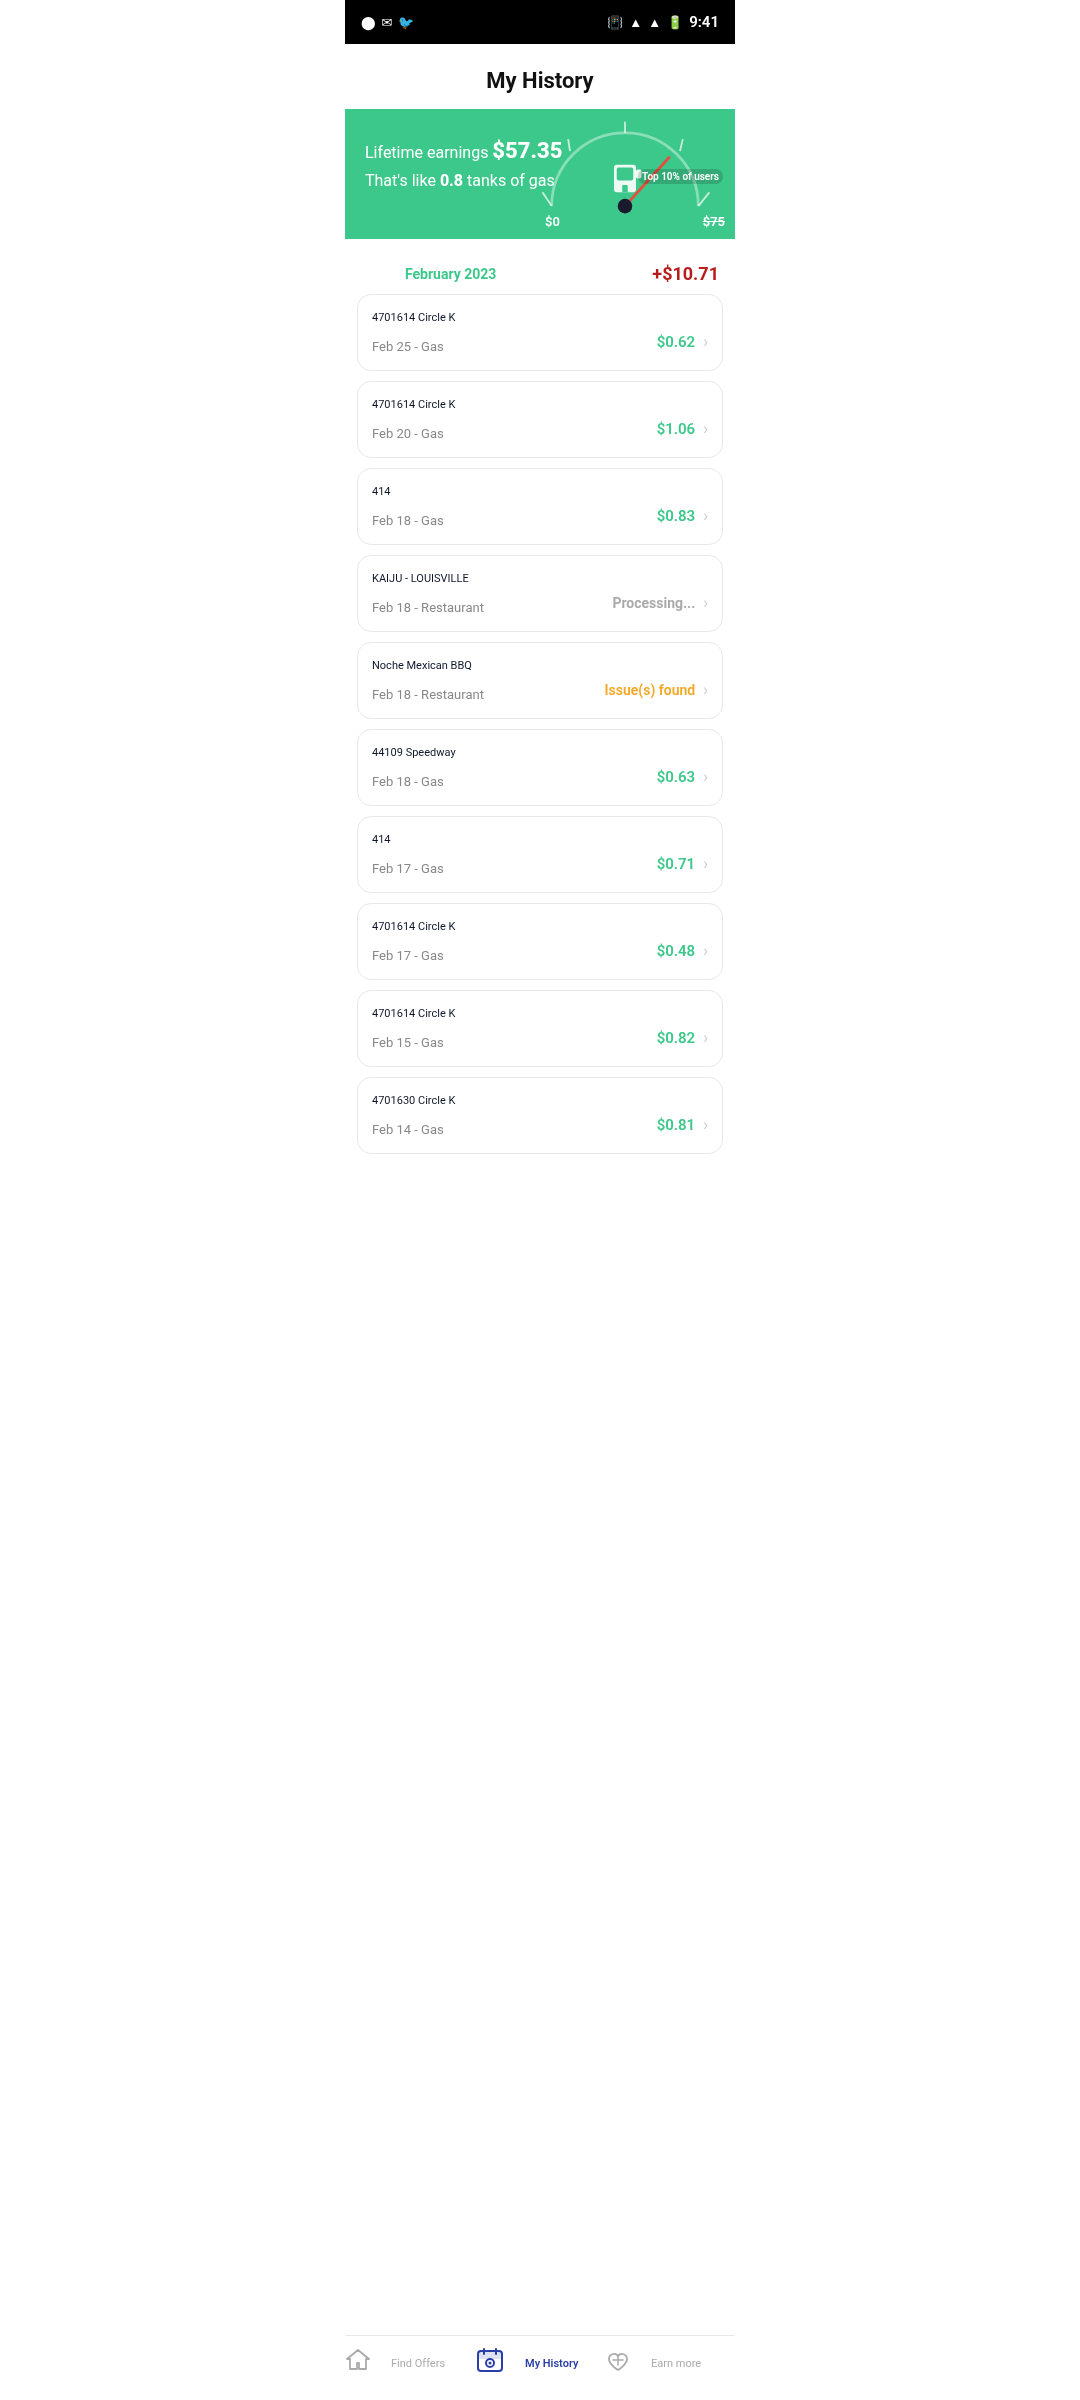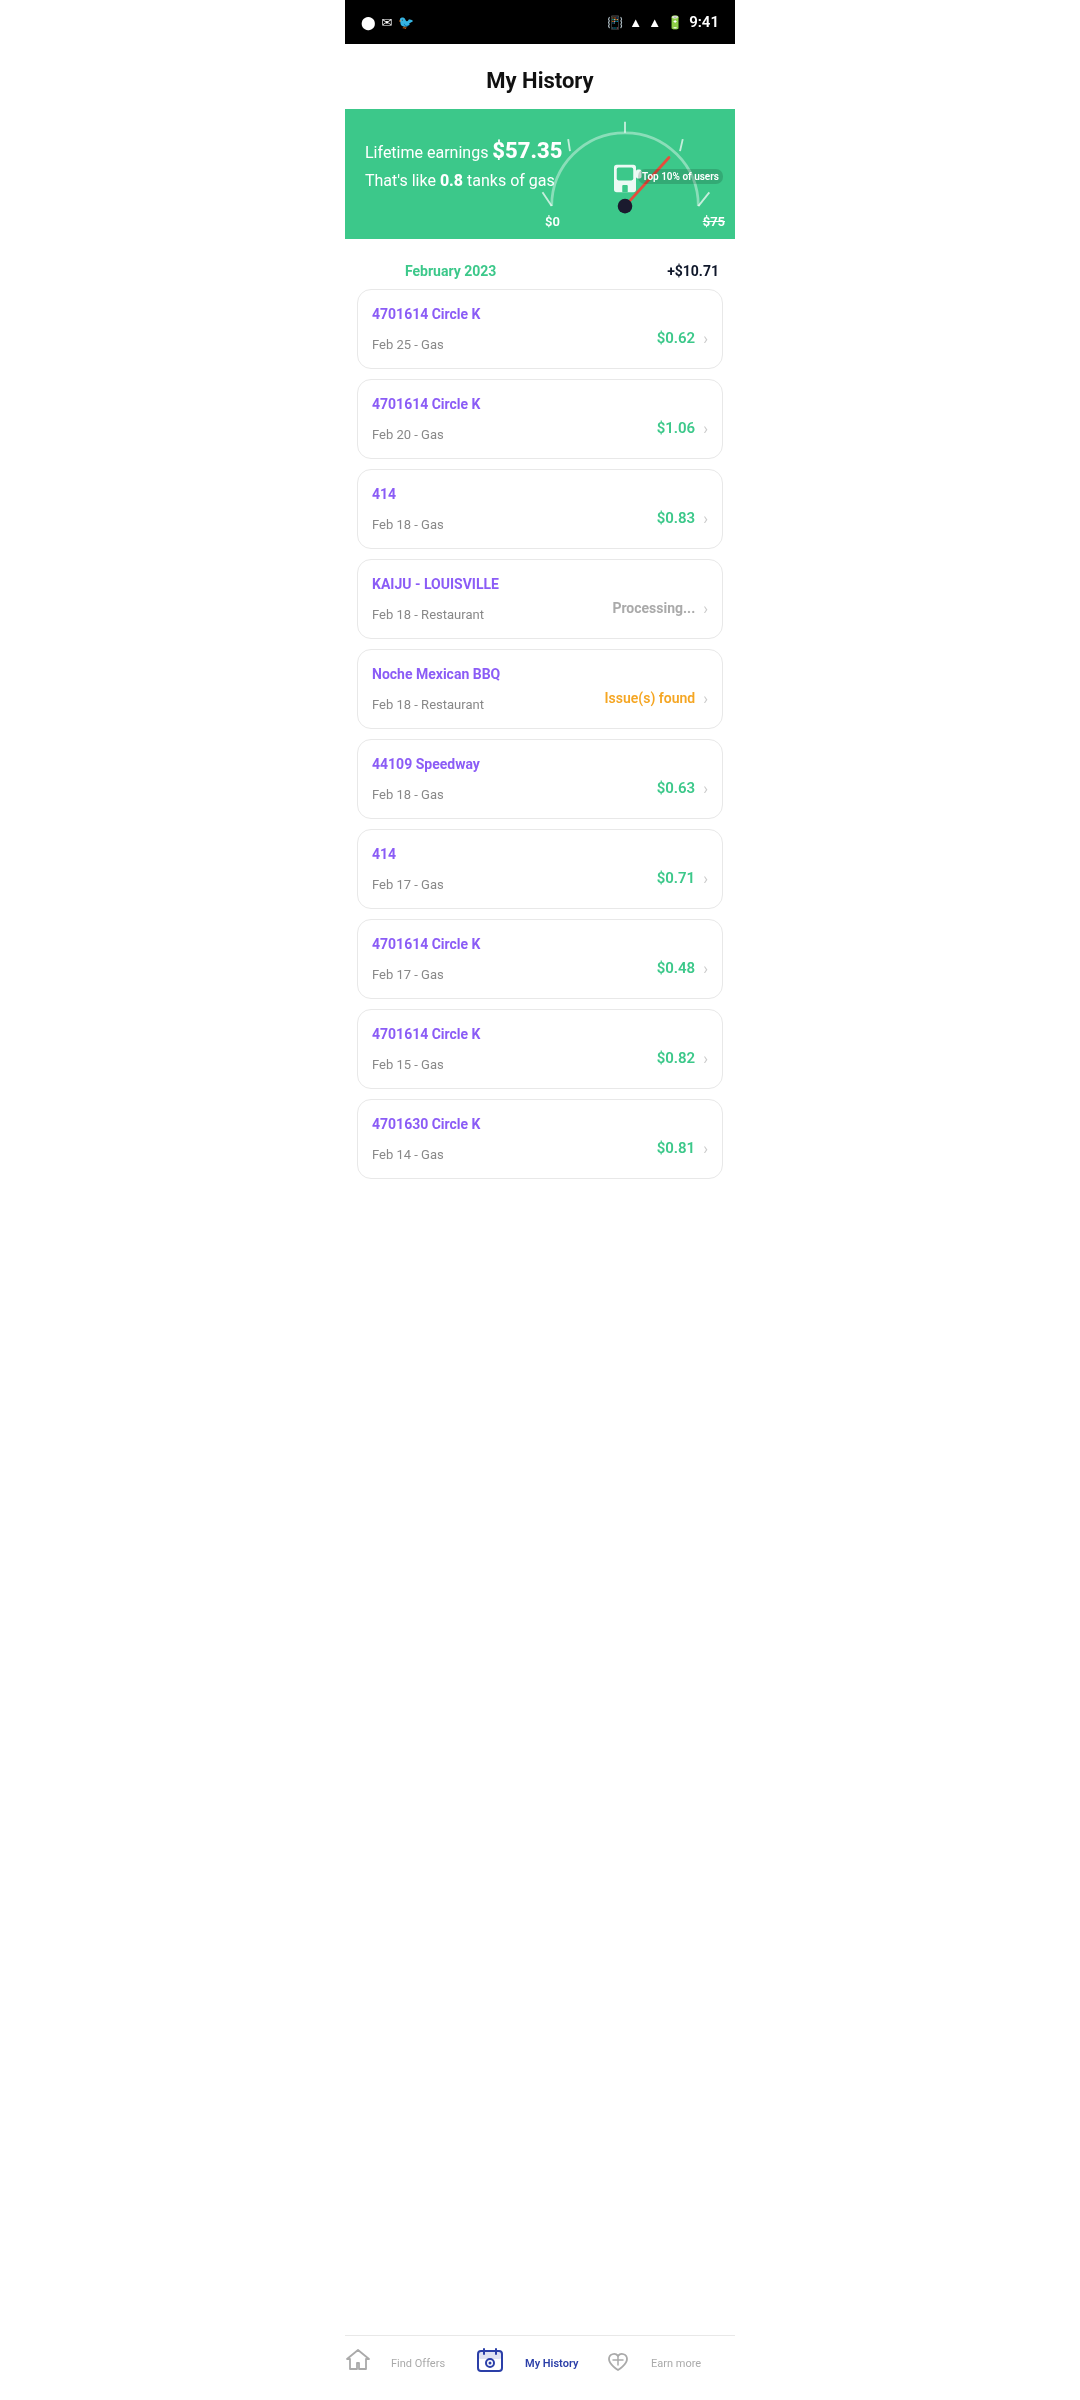--- a/index.html
+++ b/index.html
@@ -117,22 +117,22 @@
       align-items: center;
       padding: 4px 16px 10px;
     }
     .month-label {
       color: #3cc88a;
       font-size: 14px;
       font-weight: 700;
       padding-left: 44px;
     }
     .month-total {
-      color: #0f172a;
-      font-size: 14px;
+      color: #b91c1c;
+      font-size: 18px;
       font-weight: 700;
     }
 
     
     .transaction-list {
       padding: 0 12px;
     }
     .transaction-item {
       display: flex;
       justify-content: space-between;
@@ -141,23 +141,23 @@
       border: 1px solid #e8e8e8;
       border-radius: 14px;
       padding: 16px 14px;
       margin-bottom: 10px;
       cursor: pointer;
     }
     .transaction-info {
       flex: 1;
     }
     .transaction-name {
-      font-size: 14px;
-      font-weight: 700;
-      color: #8b5cf6;
+      font-size: 11px;
+      font-weight: 400;
+      color: #0f172a;
       margin-bottom: 3px;
     }
     .transaction-date {
       font-size: 13px;
       color: #888;
       margin-top: 15px;
     }
     .transaction-right {
       display: flex;
       align-items: center;

